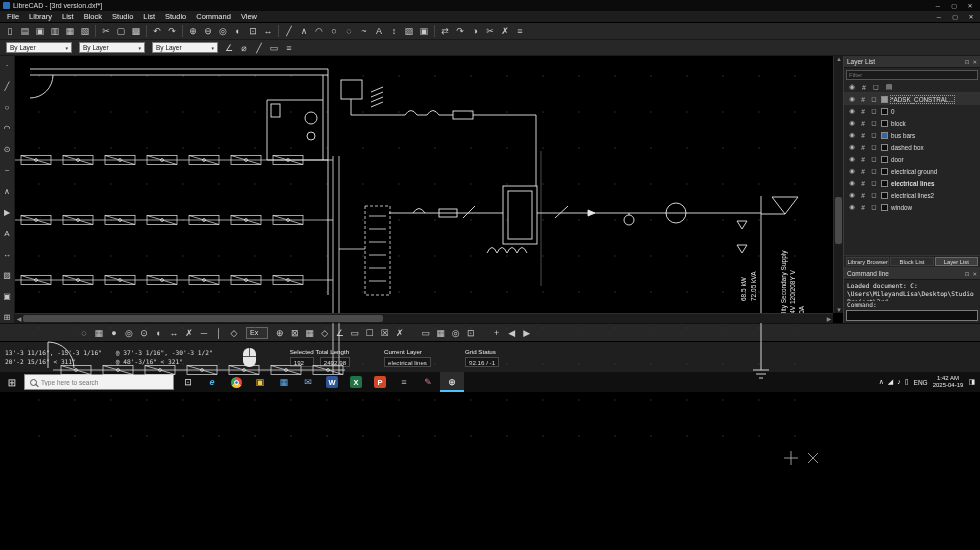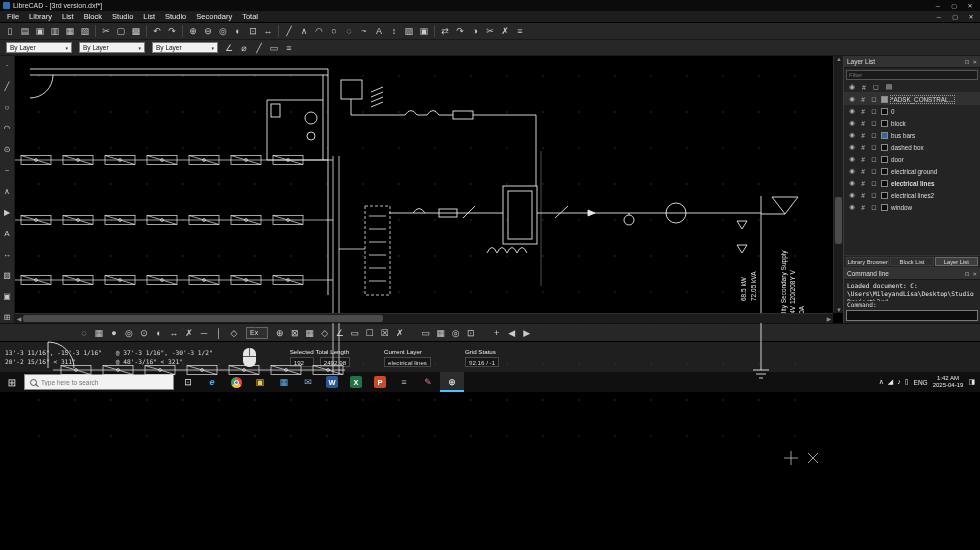--- a/index.html
+++ b/index.html
@@ -114,22 +114,22 @@
 
   <div class="menubar">
     <span id="menu-items" style="display:flex;height:100%">
         <span class="menu-item">File</span>
         <span class="menu-item">Library</span>
         <span class="menu-item">List</span>
         <span class="menu-item">Block</span>
         <span class="menu-item">Studio</span>
         <span class="menu-item">List</span>
         <span class="menu-item">Studio</span>
-        <span class="menu-item">Secondary</span>
-        <span class="menu-item">Total</span>
+        <span class="menu-item">Command</span>
+        <span class="menu-item">View</span>
       </span>
     <span class="mdibtns" id="mdibtns">
         <span class="winbtn">─</span>
         <span class="winbtn">▢</span>
         <span class="winbtn">✕</span>
       </span>
   </div>
 
   <div class="toolbar row1" id="toolbar-main">
       <span class="tb-icon">▯</span>

